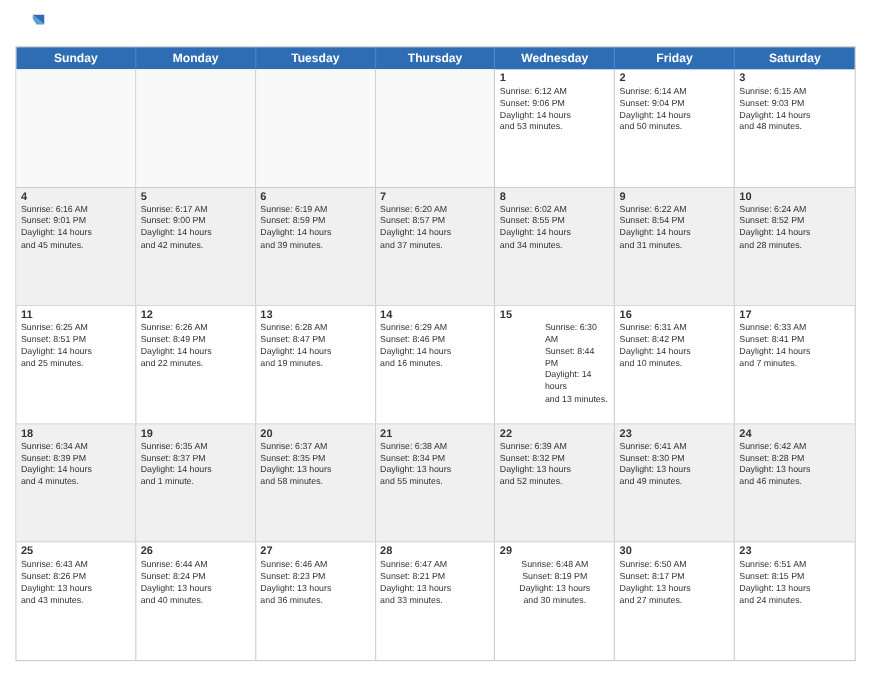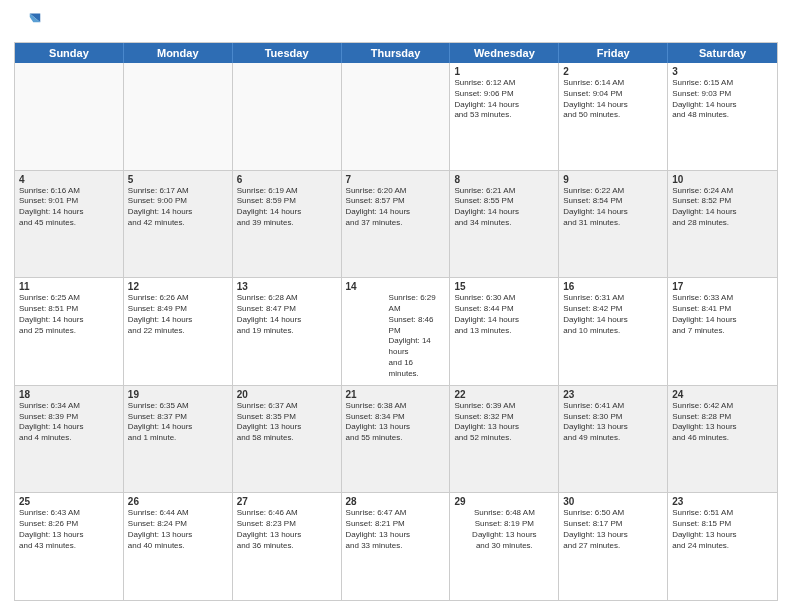--- a/index.html
+++ b/index.html
@@ -207,21 +207,21 @@
           </div>
           <div class="cal-cell shaded">
             <span class="day-num">7</span>
             <div class="cell-text" style="white-space: pre-line;">Sunrise: 6:20 AM
 Sunset: 8:57 PM
 Daylight: 14 hours
 and 37 minutes.</div>
           </div>
           <div class="cal-cell shaded">
             <span class="day-num">8</span>
-            <div class="cell-text" style="white-space: pre-line;">Sunrise: 6:21 AM
+            <div class="cell-text" style="white-space: pre-line;">Sunrise: 6:02 AM
 Sunset: 8:55 PM
 Daylight: 14 hours
 and 34 minutes.</div>
           </div>
           <div class="cal-cell shaded">
             <span class="day-num">9</span>
             <div class="cell-text" style="white-space: pre-line;">Sunrise: 6:22 AM
 Sunset: 8:54 PM
 Daylight: 14 hours
 and 31 minutes.</div>
@@ -251,28 +251,28 @@
           </div>
           <div class="cal-cell">
             <span class="day-num">13</span>
             <div class="cell-text" style="white-space: pre-line;">Sunrise: 6:28 AM
 Sunset: 8:47 PM
 Daylight: 14 hours
 and 19 minutes.</div>
           </div>
           <div class="cal-cell">
             <span class="day-num">14</span>
-            <div class="cell-text" style="white-space: pre-line; margin-left: 43px;">Sunrise: 6:29 AM
+            <div class="cell-text" style="white-space: pre-line;">Sunrise: 6:29 AM
 Sunset: 8:46 PM
 Daylight: 14 hours
 and 16 minutes.</div>
           </div>
           <div class="cal-cell">
             <span class="day-num">15</span>
-            <div class="cell-text" style="white-space: pre-line;">Sunrise: 6:30 AM
+            <div class="cell-text" style="white-space: pre-line; margin-left: 41px;">Sunrise: 6:30 AM
 Sunset: 8:44 PM
 Daylight: 14 hours
 and 13 minutes.</div>
           </div>
           <div class="cal-cell">
             <span class="day-num">16</span>
             <div class="cell-text" style="white-space: pre-line;">Sunrise: 6:31 AM
 Sunset: 8:42 PM
 Daylight: 14 hours
 and 10 minutes.</div>

